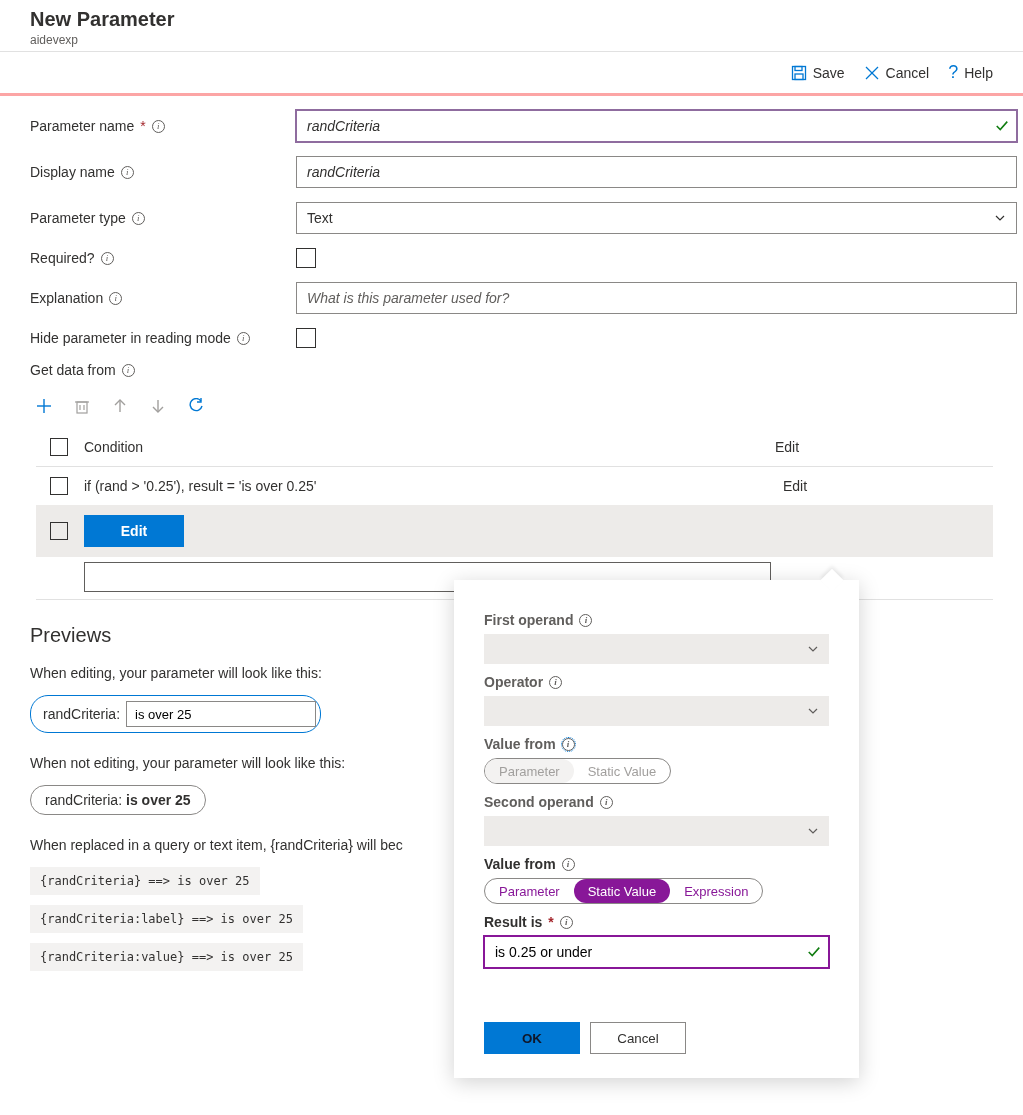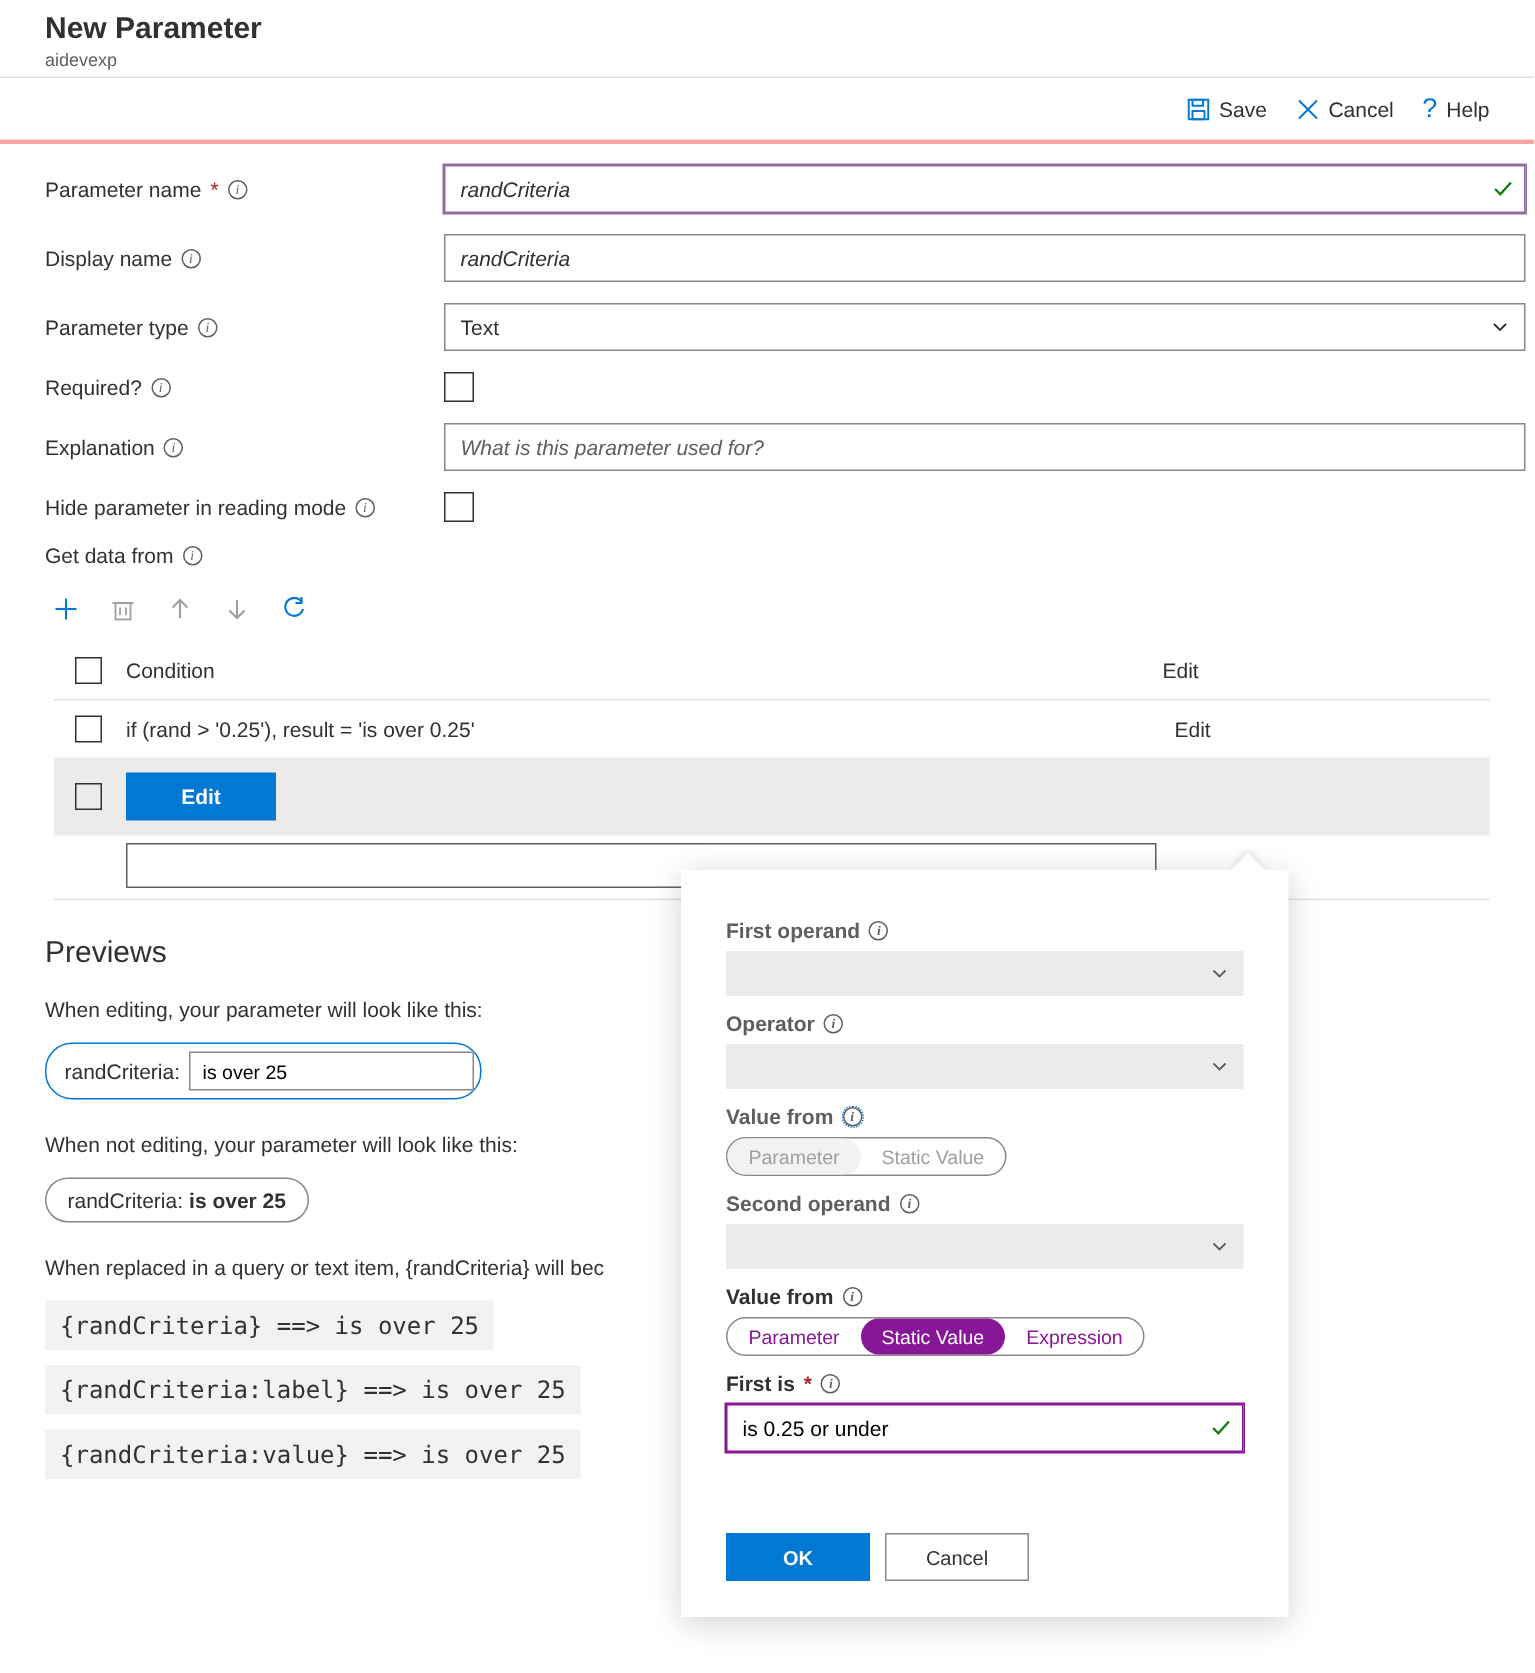--- a/index.html
+++ b/index.html
@@ -47,37 +47,37 @@
 .crit-row-last .crit-btn { margin-right: 98px; margin-left:12px;}
 .crit-box { border-bottom: 1px solid #e1e1e1;}
 
 .previews { padding: 24px 30px 0 30px; }
 .prev-title { font-size: 20px; font-weight: 400; margin-bottom: 18px; }
 .prev-text { font-size: 14px; margin-bottom: 14px; }
 .prev-pill-edit { display: inline-flex; align-items: center; border: 1px solid #0078d4; border-radius: 18px; padding: 5px 4px 5px 12px; font-size: 14px; margin-bottom: 22px;}
 .prev-pill-edit input { border: 1px solid #8a8886; height: 26px; width: 190px; padding: 0 8px; margin-left: 6px; font-size: 13px;}
 .prev-pill-ro { display: inline-flex; align-items: center; border: 1px solid #8a8886; border-radius: 18px; padding: 6px 14px; font-size: 14px; margin-bottom: 22px;}
 .prev-pill-ro .bold { font-weight: 600; margin-left: 4px;}
-.code { background: #f3f2f1; padding: 7px 10px; font-family: Consolas, monospace; font-size: 16px; margin-bottom: 10px; display: block; width: fit-content; }
+.code { background: #f3f2f1; padding: 7px 10px; font-family: Consolas, monospace; font-size: 12px; margin-bottom: 10px; display: block; width: fit-content; }
 
 .popup { position: absolute; left: 454px; top: 580px; width: 405px; background: #fff; box-shadow: 0 4px 20px rgba(0,0,0,0.18); padding: 22px 30px 24px 30px; }
 .popup h3 { font-size: 16px; font-weight: 600; margin-bottom: 12px; }
 .pop-label { font-size: 14px; color: #605e5c; font-weight: 600; margin: 10px 0 6px 0; display: flex; align-items: center; gap: 6px;}
 .pop-label.dark { color: #323130; }
 .pop-select { width: 100%; height: 30px; background: #edebe9; display: flex; align-items: center; justify-content: flex-end; padding: 0 10px; margin-bottom: 2px; cursor: pointer;}
 .pop-pills { display: flex; border: 1px solid #8a8886; border-radius: 14px; width: fit-content; height: 26px; margin: 4px 0;}
 .pop-pill { padding: 0 14px; display: flex; align-items: center; font-size: 13px; cursor: pointer;}
 .pop-pill.active-gray { background: #f3f2f1; color: #a19f9d; border-radius: 14px;}
 .pop-pill.active-purple { background: #881798; color: #fff; border-radius: 14px;}
 .pop-pill.purple-text { color: #881798; }
 .pop-pill.dis { color: #a19f9d;}
 .pop-input-wrap { position: relative; margin-top:4px;}
 .pop-input { width: 100%; height: 32px; border: 1px solid #881798; padding: 0 34px 0 10px; font-size: 14px; outline: 1px solid #881798;}
 .pop-actions { display: flex; gap: 10px; margin-top: 54px; }
-.pop-ok { background: #0078d4; color: #ffffff; border: none; width: 96px; height: 32px; font-weight: 600; cursor: pointer;}
+.pop-ok { background: #0078d4; color: #0f172a; border: none; width: 96px; height: 32px; font-weight: 600; cursor: pointer;}
 .pop-cancel { background: #fff; color: #323130; border: 1px solid #8a8886; width: 96px; height: 32px; cursor: pointer;}
 .callout-beak { position:absolute; top:-8px; left: 370px; width:16px; height:16px; background:#fff; transform: rotate(45deg); box-shadow: -2px -2px 4px rgba(0,0,0,0.08);}
 .focus-dotted { outline: 1px dotted #0078d4; padding: 0 2px;}
 </style>
 </head>
 <body>
 
 <div class="header">
   <div class="title">New Parameter</div>
   <div class="subtitle">aidevexp</div>
@@ -284,21 +284,21 @@
       <span>Value from</span>
       <span class="info-icon">i</span>
     </div>
   <div class="pop-pills">
     <div class="pop-pill purple-text">Parameter</div>
     <div class="pop-pill active-purple">Static Value</div>
     <div class="pop-pill purple-text">Expression</div>
   </div>
 
   <div class="pop-label dark">
-      <span>First is</span>
+      <span>Result is</span>
       <span class="req">*</span>
       <span class="info-icon">i</span>
     </div>
   <div class="pop-input-wrap">
     <input class="pop-input" value="is 0.25 or under" style="">
     <svg class="check-icon" width="14" height="14" viewBox="0 0 16 16" stroke="#107c10" stroke-width="1.8" fill="none">
         <path d="M2 8 L6 12 L14 3"></path>
       </svg>
   </div>
 

